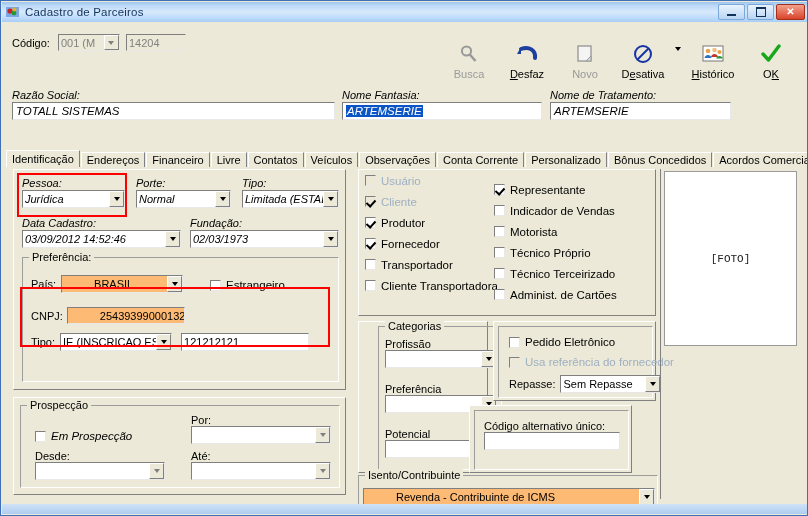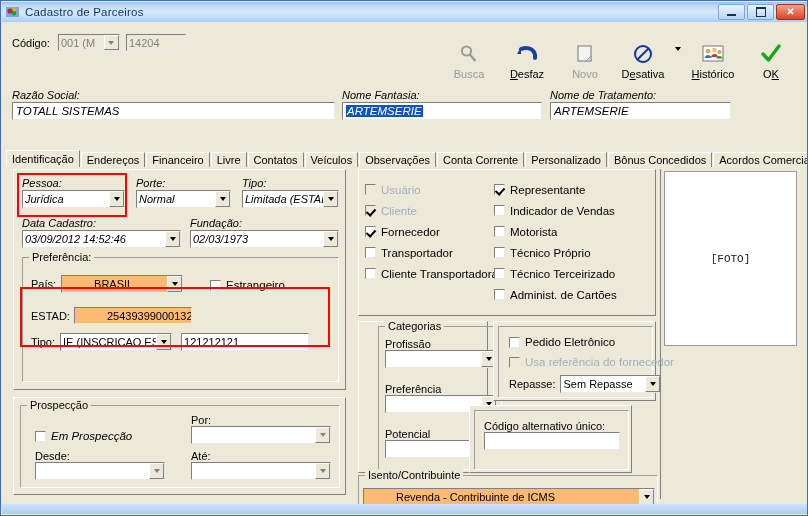--- a/index.html
+++ b/index.html
@@ -418,21 +418,21 @@
             </span>
         </div>
       </div>
 
       <div class="chk" style="left:187px;top:21px;">
         <span class="chkbox"></span>
         <span>Estrangeiro</span>
       </div>
 
       <div style="position:absolute;left:8px;top:49px;display:flex;align-items:center;">
-        <span class="lbl" style="margin-right:4px">ESTAD:</span>
+        <span class="lbl" style="margin-right:4px">CNPJ:</span>
         <div class="txt yellow" style="width:118px;height:17px;">
           <span>25439399000132</span>
         </div>
       </div>
 
       <div style="position:absolute;left:8px;top:75px;display:flex;align-items:center;">
         <span class="lbl" style="margin-right:5px">Tipo:</span>
         <div class="combo" style="width:112px;height:18px;">
           <span style="overflow:hidden;white-space:nowrap;">IE (INSCRICAO ESTAD</span>
           <span class="arrow-btn">
@@ -485,28 +485,32 @@
           <span></span>
           <span class="arrow-btn">
               <span class="tri grey"></span>
             </span>
         </div>
       </div>
     </div>
   </div>
 
   <div class="panel" style="left:357px;top:168px;width:298px;height:147px;">
-    <div id="roles-left" style="position:absolute;left:6px;top:9px;">
+    <div id="roles-left" style="position:absolute;left:6px;top:0;">
         <div class="chk dis" style="position: relative; height: 21px;">
           <span class="chkbox dis"></span>
           <span>Usuário</span>
         </div>
         <div class="chk dis" style="position: relative; height: 21px;">
           <span class="chkbox on dis"></span>
           <span>Cliente</span>
+        </div>
+        <div class="chk" style="position: relative; height: 21px;">
+          <span class="chkbox on"></span>
+          <span>Produtor</span>
         </div>
         <div class="chk" style="position: relative; height: 21px;">
           <span class="chkbox on"></span>
           <span>Fornecedor</span>
         </div>
         <div class="chk" style="position: relative; height: 21px;">
           <span class="chkbox"></span>
           <span>Transportador</span>
         </div>
         <div class="chk" style="position: relative; height: 21px;">

